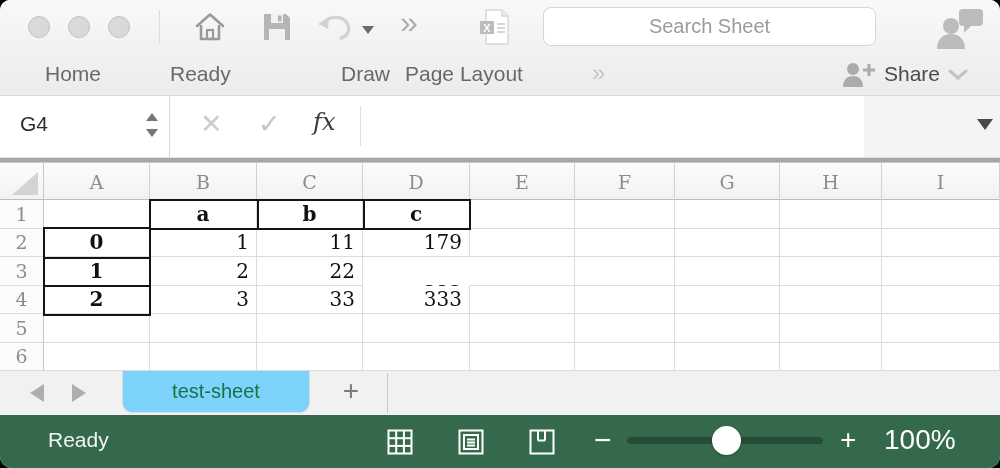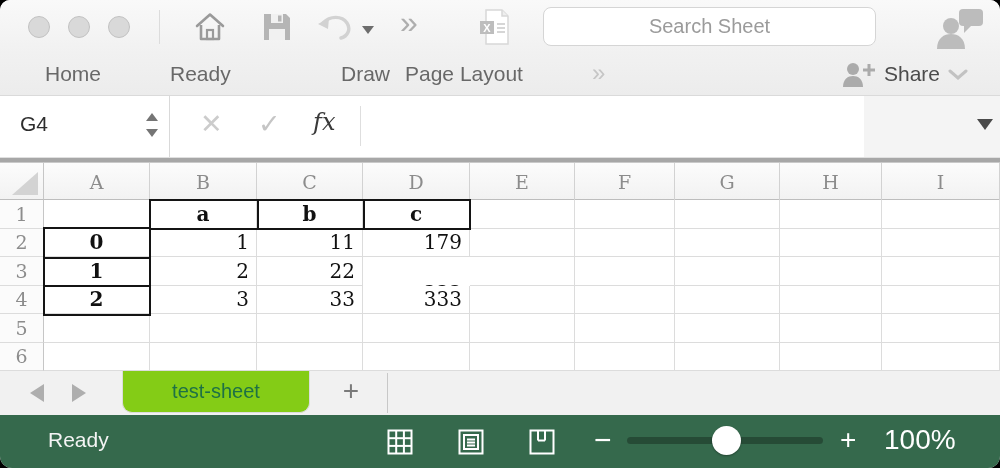--- a/index.html
+++ b/index.html
@@ -71,21 +71,21 @@
   .overlay{position:absolute;border:2px solid #141414;pointer-events:none;}
   #hdr-box{left:149px;top:36px;width:322px;height:31px;}
   #idx-box{left:43px;top:64px;width:108px;height:89px;}
   .ov-v{position:absolute;top:0;bottom:0;width:2px;background:#141414;}
   .ov-h{position:absolute;left:0;right:0;height:2px;background:#141414;}
   
   #tabbar{position:absolute;left:0;top:371px;width:1000px;height:44px;background:#f1f1f1;}
   .sheet-arrow{position:absolute;top:13px;width:0;height:0;border-top:9px solid transparent;border-bottom:9px solid transparent;}
   #arrow-left{left:30px;border-right:14px solid #aeaeae;}
   #arrow-right{left:72px;border-left:14px solid #aeaeae;}
-  #active-tab{position:absolute;left:122px;top:0;width:188px;height:42px;background:#84cc16;
+  #active-tab{position:absolute;left:122px;top:0;width:188px;height:42px;background:#7dd3fc;
     border:1px solid #dcdcdc;border-top:none;border-radius:0 0 10px 10px;
     display:flex;align-items:center;justify-content:center;font-size:20px;color:#1e7145;}
   #add-sheet{position:absolute;left:336px;top:0;height:42px;line-height:40px;width:30px;text-align:center;
     font-size:28px;color:#7a7a7a;}
   #tabbar-sep{position:absolute;left:387px;top:2px;width:1px;height:40px;background:#c8c8c8;}
   
   #statusbar{position:absolute;left:0;top:415px;width:1000px;height:53px;background:#35694c;}
   #ready{position:absolute;left:48px;top:0;height:53px;line-height:50px;font-size:21px;color:#f4f4f4;}
   .view-btn{position:absolute;top:14px;width:26px;height:26px;}
   #view-normal{left:387px;} #view-layout{left:458px;} #view-break{left:529px;}

